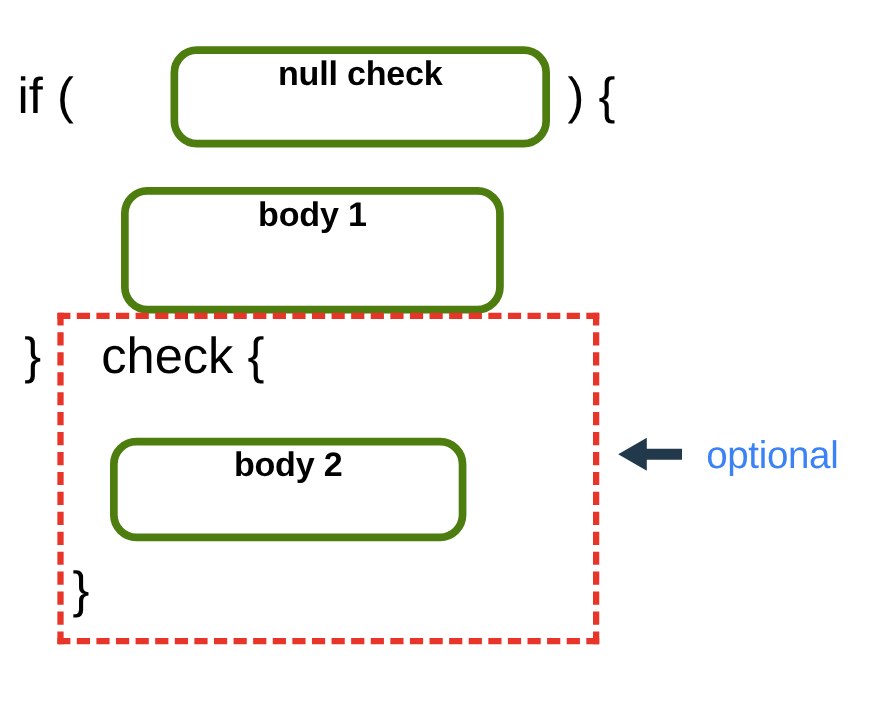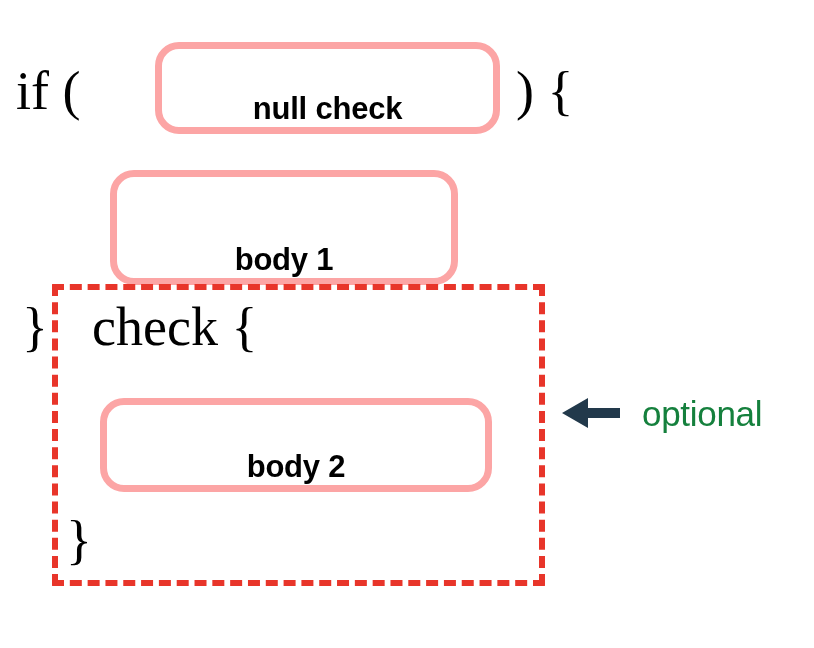--- a/index.html
+++ b/index.html
@@ -16,55 +16,55 @@
   #diagram-root {
     position: relative;
     width: 814px;
     height: 648px;
     background: #ffffff;
   }
 
   
   .code {
     position: absolute;
-    font-family: Liberation Serif, serif;
-    font-size: 54px;
+    font-family: Liberation Sans, sans-serif;
+    font-size: 46px;
     line-height: 1;
     color: #000000;
     white-space: pre;
     letter-spacing: 0px;
   }
   #code-if      { left: 16px;  top: 64px; }
   #code-close   { left: 516px; top: 64px; }
   #code-brace-1 { left: 22px;  top: 300px; }
   #code-else    { left: 92px;  top: 300px; }
   #code-brace-2 { left: 66px;  top: 513px; }
 
   
   .blue-box {
     position: absolute;
     box-sizing: border-box;
-    border: 7px solid #fca5a5;
+    border: 7px solid #4d7c0f;
     border-radius: 24px;
     background: #ffffff;
     display: flex;
-    align-items: flex-end;
+    align-items: flex-start;
     justify-content: center;
   }
   .blue-box .box-label {
     font-family: "Liberation Sans", sans-serif;
     font-weight: bold;
     font-size: 31px;
     color: #000000;
     letter-spacing: -0.2px;
     white-space: nowrap;
   }
   #box-null-check { left: 155px; top: 42px;  width: 345px; height: 92px; }
   #box-body-1     { left: 110px; top: 170px; width: 348px; height: 115px; }
-  #box-body-2     { left: 100px; top: 398px; width: 392px; height: 94px; }
+  #box-body-2     { left: 100px; top: 398px; width: 324px; height: 94px; }
 
   
   #optional-region {
     position: absolute;
     left: 52px;
     top: 284px;
     width: 493px;
     height: 302px;
     box-sizing: border-box;
     border: 6px dashed #E8352A;
@@ -83,21 +83,21 @@
     gap: 20px;
   }
   #optional-arrow-icon {
     display: block;
     width: 62px;
     height: 46px;
   }
   #optional-label {
     font-family: "Liberation Sans", sans-serif;
     font-size: 35px;
-    color: #15803d;
+    color: #3b82f6;
     letter-spacing: -0.3px;
     white-space: nowrap;
     line-height: 1;
   }
 </style>
 </head>
 <body>
 
 <div id="diagram-root">
 

